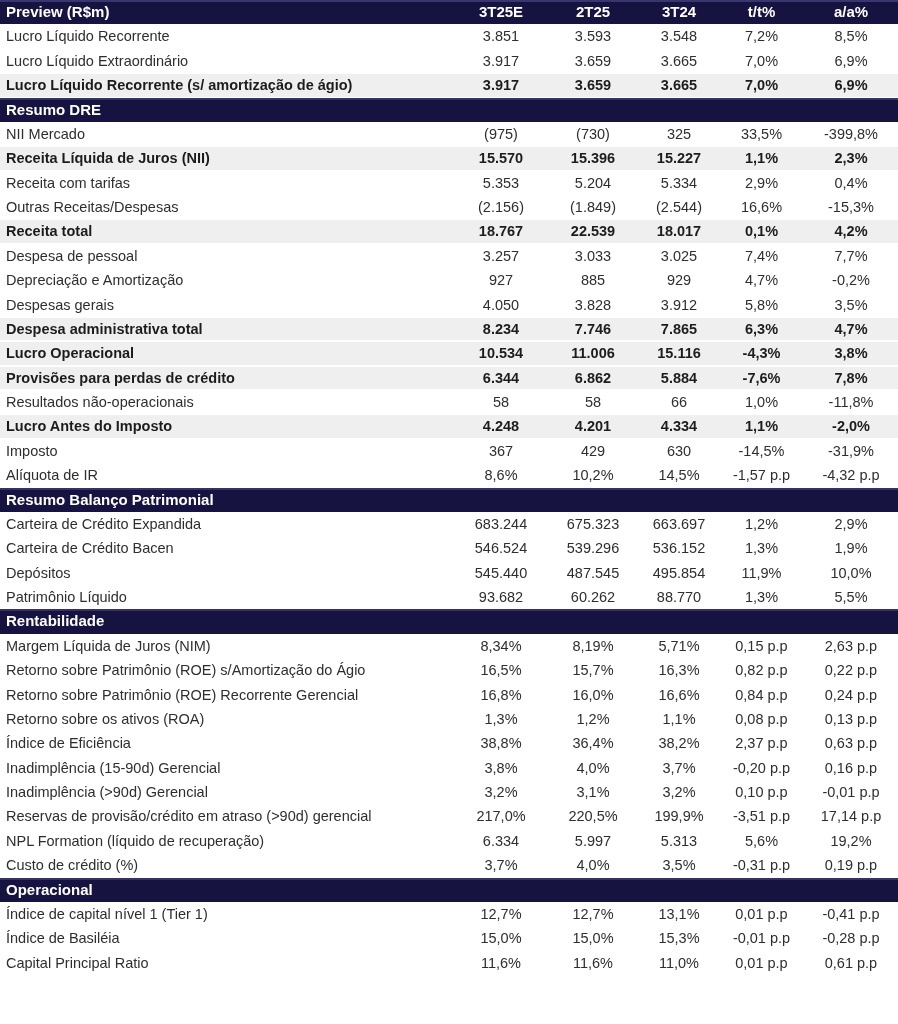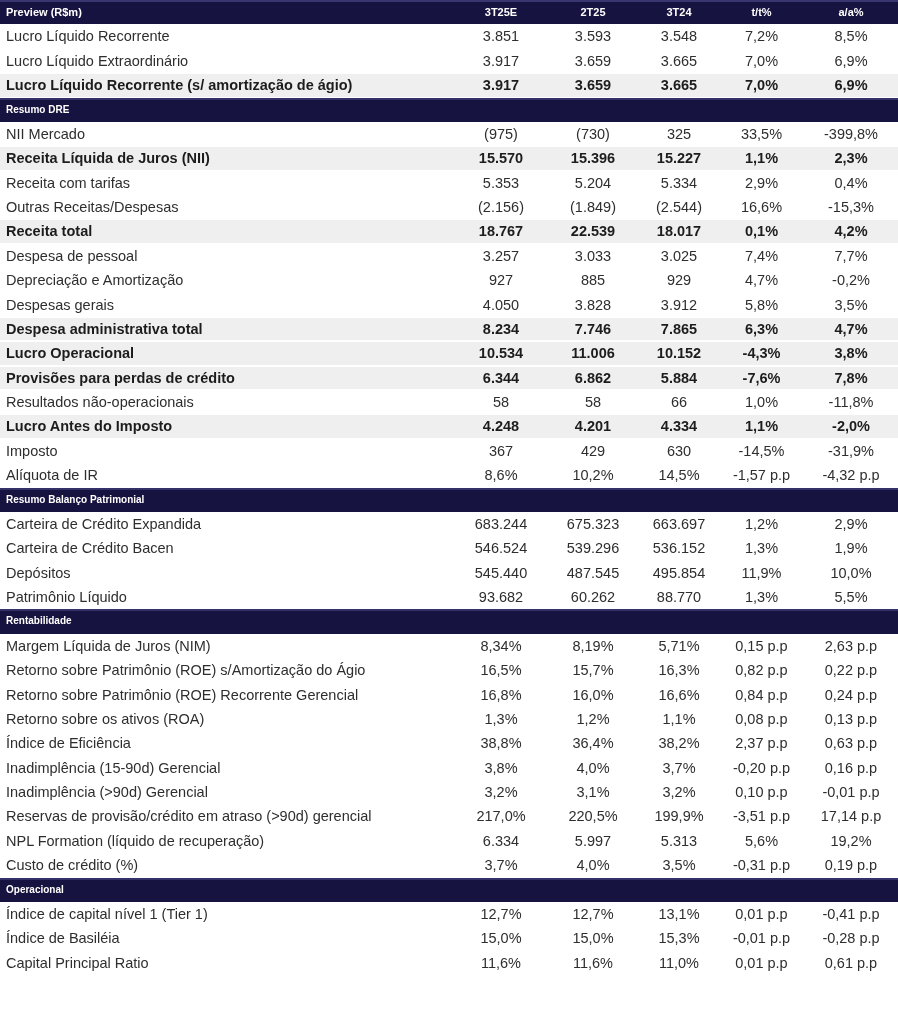--- a/index.html
+++ b/index.html
@@ -15,27 +15,27 @@
   }
   table{
     width:898px;border-collapse:collapse;table-layout:fixed;
   }
   th,td{
     height:24.38px;line-height:24.38px;padding:0;margin:0;
     white-space:nowrap;overflow:hidden;box-sizing:border-box;
     font-size:14.5px;
   }
   thead th{
-    background:var(--navy);color:#ffffff;font-weight:bold;font-size:11px;
+    background:var(--navy);color:#ffffff;font-weight:bold;font-size:15px;
     box-shadow:inset 0 2px 0 rgba(120,120,200,0.35);
   }
   thead th.label{text-align:left;padding-left:6px;}
   thead th.val{text-align:center;}
   tr.section td{
-    background:var(--navy);color:#ffffff;font-weight:bold;font-size:10px;
+    background:var(--navy);color:#ffffff;font-weight:bold;font-size:15px;
     text-align:left;padding-left:6px;
     box-shadow:inset 0 2px 0 rgba(120,120,200,0.30);
   }
   tr.item td{color:var(--text);background:#ffffff;}
   tr.item td.label{text-align:left;padding-left:6px;}
   tr.total td{
     background:var(--band);color:var(--text-strong);font-weight:bold;
     box-shadow:inset 0 1px 0 #ffffff, inset 0 -1px 0 #ffffff;
     margin-top:20px;
   }
@@ -161,21 +161,21 @@
         <td class="val">8.234</td>
         <td class="val">7.746</td>
         <td class="val">7.865</td>
         <td class="val">6,3%</td>
         <td class="val">4,7%</td>
       </tr>
       <tr class="total">
         <td class="label">Lucro Operacional</td>
         <td class="val">10.534</td>
         <td class="val">11.006</td>
-        <td class="val">10.152</td>
+        <td class="val">15.116</td>
         <td class="val">-4,3%</td>
         <td class="val">3,8%</td>
       </tr>
       <tr class="total">
         <td class="label">Provisões para perdas de crédito</td>
         <td class="val">6.344</td>
         <td class="val">6.862</td>
         <td class="val">5.884</td>
         <td class="val">-7,6%</td>
         <td class="val">7,8%</td>

